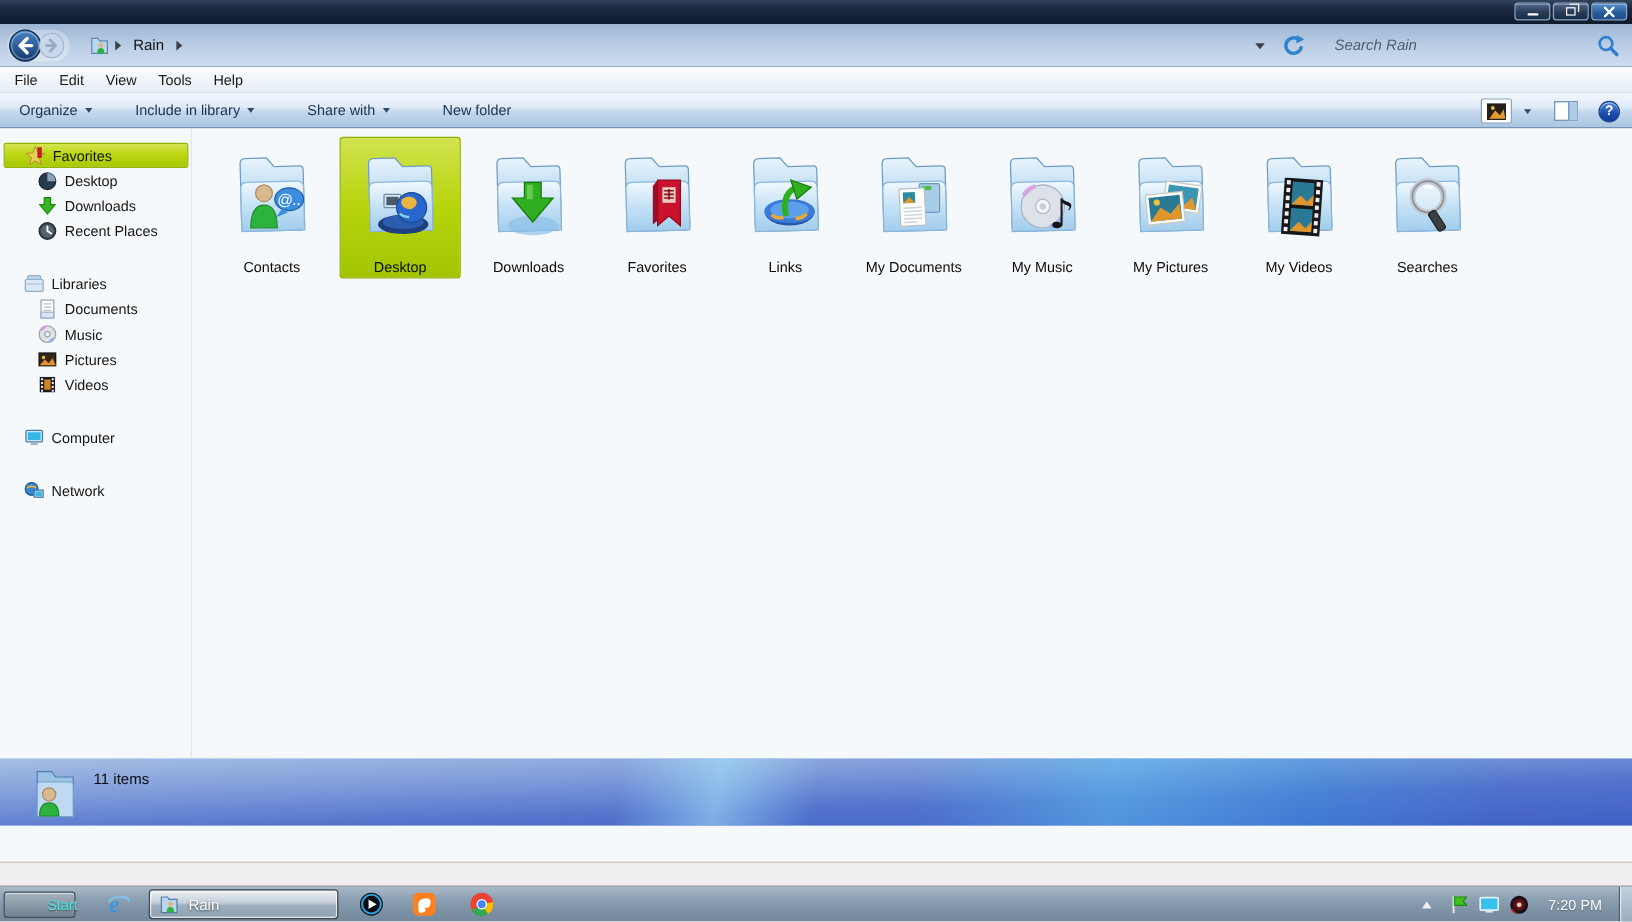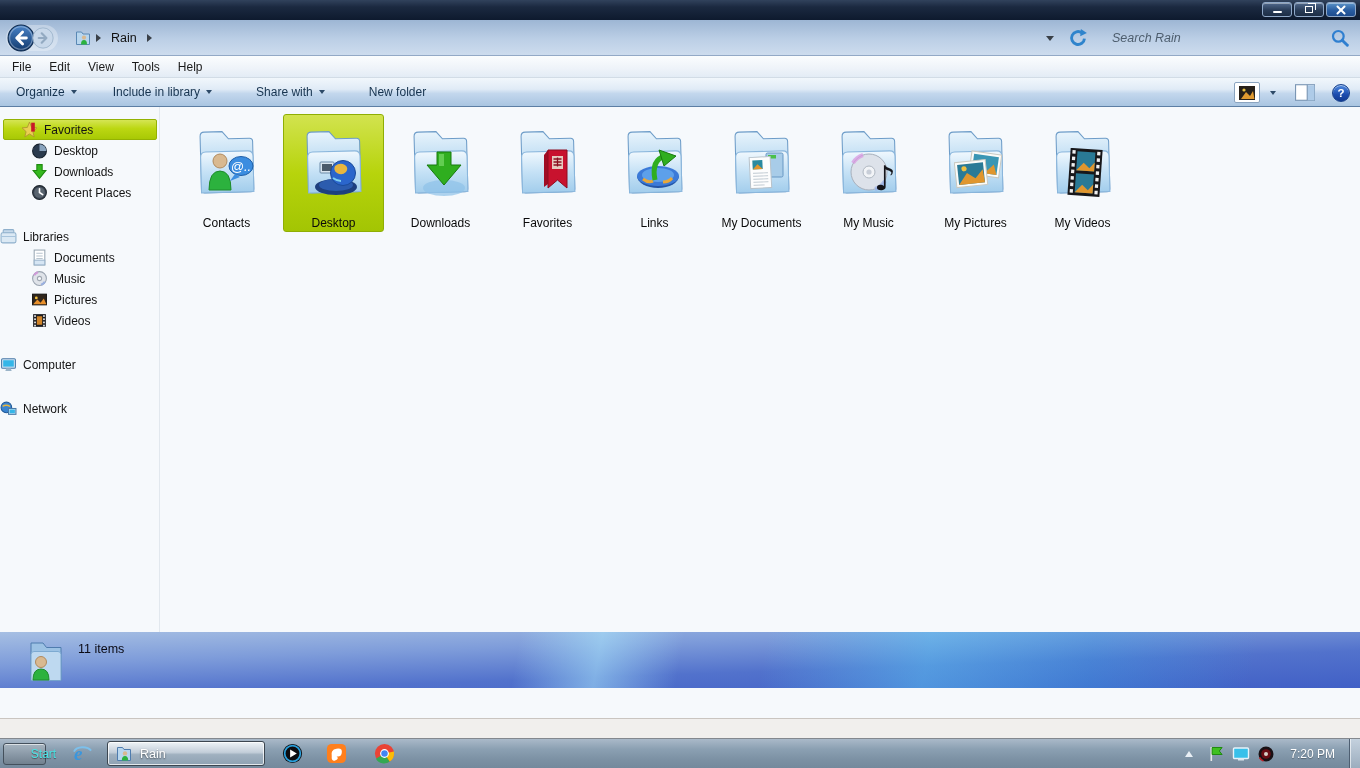--- a/index.html
+++ b/index.html
@@ -61,21 +61,21 @@
     background:linear-gradient(180deg,#4e8ae0,#1c4cae 60%,#123a92);
     color:#fff; font-weight:bold; font-size:11.5px; display:flex; align-items:center; justify-content:center;
     box-shadow:inset 0 1px rgba(255,255,255,.55); margin-left:6px; }
   .help-btn::after { content:'?'; }
 
   
   .main { position:absolute; left:0; top:107px; width:1360px; height:555px; background:#f6f9fc; display:flex; }
   .sidebar { width:160px; height:100%; border-right:1px solid #e2e8ee; padding-top:12px; position:relative; }
   .srow { height:21px; display:flex; align-items:center; position:relative; }
   .srow .sic { width:17px; height:17px; flex:0 0 17px; display:inline-block; }
-  .srow.lvl0 { } .srow.lvl1 { padding-left:31px; }
+  .srow.lvl0 { padding-left:20px; } .srow.lvl1 { padding-left:31px; }
   .srow .slabel { margin-left:6px; white-space:nowrap; color:#141414; }
   .srow.gap { margin-top:23px; }
   .srow.hl { background:linear-gradient(180deg,#d5e554 0%,#bcd712 45%,#a8c905 100%);
     border:1px solid #94b203; border-radius:2px; margin:0 2px 0 3px; padding-left:17px; }
 
   .content { flex:1; padding:7px 0 0 16px; }
   .grid { display:flex; }
   .fitem { width:101px; margin-right:6px; padding-top:3px; display:flex; flex-direction:column; align-items:center; border:1px solid transparent; border-radius:3px; }
   .fitem.sel { background:linear-gradient(180deg,#d2e34f 0%,#b7d40c 50%,#a3c503 100%); border-color:#8fae04; }
   .ficon { position:relative; width:96px; height:96px; }
@@ -90,21 +90,21 @@
     linear-gradient(100deg, transparent 32%, rgba(175,235,255,0) 38%, rgba(175,238,255,.5) 44%, rgba(175,238,255,0) 50%, transparent 58%),
     linear-gradient(100deg, transparent 56%, rgba(90,205,248,.45) 68%, rgba(50,175,238,.28) 80%, transparent 92%); }
   .d-icon { position:absolute; left:26px; top:7px; width:40px; height:44px; }
   .d-status { position:absolute; left:78px; top:10px; color:#0a0a14; font-size:12.5px; }
 
   
   .bstrip { position:absolute; left:0; top:718px; width:1360px; height:21px; background:#f1efed; border-top:1px solid #cac5c0; border-bottom:1px solid #84888e; }
   .taskbar { position:absolute; left:0; top:739px; width:1360px; height:29px;
     background:linear-gradient(180deg,#aab9c9 0%,#8ba0b2 35%,#7c91a4 70%,#74899c 100%);
     display:flex; align-items:center; }
-  .startbtn { margin-left:3px; width:43px; height:22px; border:1px solid #44505c; border-radius:3px;
+  .startbtn { margin-left:3px; width:60px; height:22px; border:1px solid #44505c; border-radius:3px;
     background:linear-gradient(180deg,#a6b4c0 0%,#8b9aa8 50%,#71818f 100%);
     box-shadow:inset 0 1px rgba(255,255,255,.6); display:flex; align-items:center; justify-content:center;
     color:#49e4e4; font-size:12px; text-shadow:0 1px 1px rgba(0,0,0,.45);padding-left:38px; }
   .tb-ie { margin-left:26px; width:21px; height:21px; }
   .winbtn { margin-left:14px; width:158px; height:25px; border:1px solid #3c4650; border-radius:3px;
     background:linear-gradient(180deg,#eef3f7 0%,#c3ced9 45%,#9fb0bf 55%,#8fa2b3 100%);
     box-shadow:inset 0 0 0 1px rgba(255,255,255,.75); display:flex; align-items:center; padding-left:7px; gap:7px; }
   .winbtn .wlabel { color:#fff; text-shadow:0 1px 2px rgba(0,0,0,.6); font-size:12.5px; }
   .tbicon { width:21px; height:21px; }
   .tbicon.mp { margin-left:17px; } .tbicon.uc { margin-left:23px; } .tbicon.cr { margin-left:27px; }
@@ -563,20 +563,37 @@
                 <rect x="15" y="26" width="18" height="19" fill="#2a7a96"></rect>
                 <path d="M15 45 l7 -8 6 5 5 -6 v9 z" fill="#e0962e"></path>
               </g>
             </svg>
           </span>
         </div>
         <div class="flabel">My Videos</div>
       </div>
 
 
+      <div class="fitem">
+        <div class="ficon">
+          <svg class="fsvg" viewBox="0 0 84 76">
+            <path class="fb" d="M21 7 L38 7 L44 14 L64 14 Q67 14 67 17 L67 62 Q67 65 64 65 L20 65 Q17 65 17 62 L17 11 Q17 7 21 7 Z"></path>
+            <path class="ff" d="M17 65 L17 31 Q17 26 22 26 L62 26 Q67 26 67 31 L67 65 Z"></path>
+          </svg>
+          <span class="ov">
+            <svg viewBox="0 0 50 50" width="50" height="50">
+              <circle cx="22" cy="16" r="13" fill="rgba(235,243,250,0.55)" stroke="#c4cad2" stroke-width="5"></circle>
+              <circle cx="22" cy="16" r="13" fill="none" stroke="#8a9098" stroke-width="1.4"></circle>
+              <path d="M18 8 a9 9 0 0 1 8 1" stroke="#fff" stroke-width="2.4" fill="none" opacity="0.9"></path>
+              <rect x="26" y="27" width="7" height="18" rx="2.5" transform="rotate(-33 29.5 36)" fill="#3a3d42" stroke="#222"></rect>
+            </svg>
+          </span>
+        </div>
+        <div class="flabel">Searches</div>
+      </div>
 
     </div>
   </div>
 </div>
 
 <div class="details">
   <span class="d-icon">
     <svg viewBox="0 0 40 44" width="40" height="44">
       <path d="M5 4 h12 l3.5 4.5 h14.5 v33 h-30 z" fill="#9cc2e4" stroke="#4f7cae"></path>
       <path d="M5 41.5 v-26 q0 -3 3 -3 h24 q3 0 3 3 v26 z" fill="#c2dcf2" opacity="0.9" stroke="#7aa8d0"></path>

